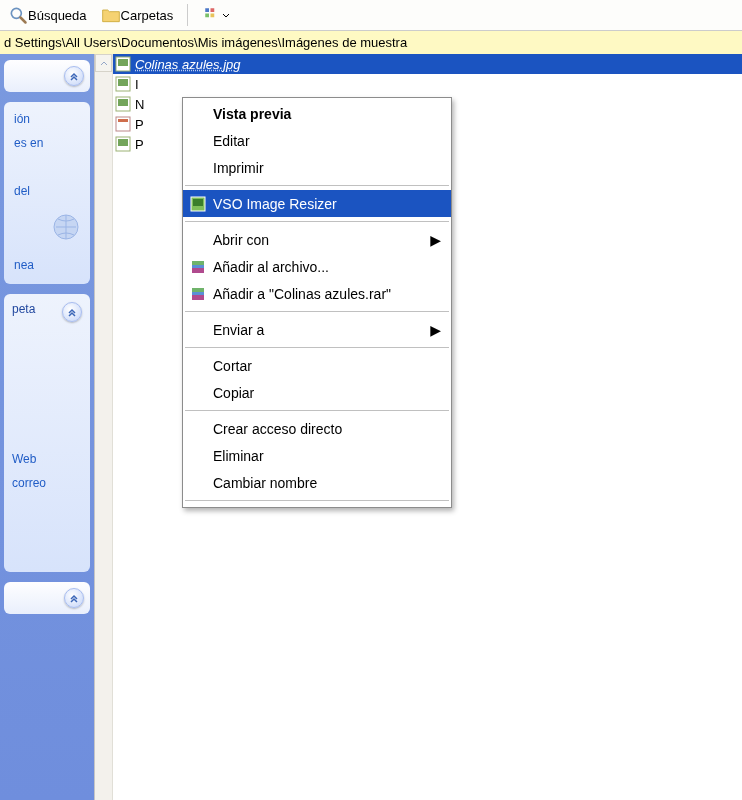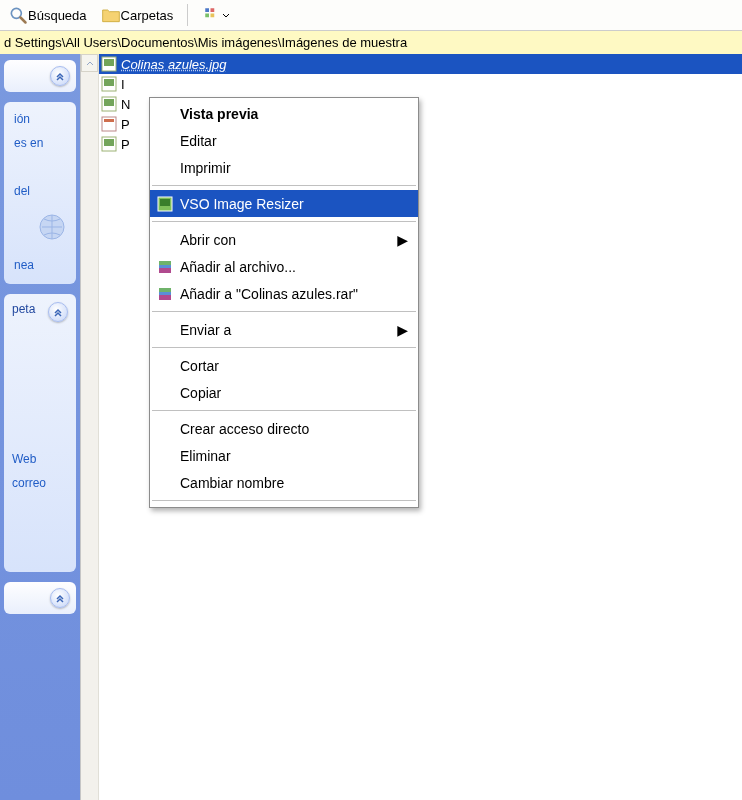--- a/index.html
+++ b/index.html
@@ -15,21 +15,21 @@
   .tb-btn { display:flex; align-items:center; padding:2px 4px; }
   .tb-icon { width:20px; height:20px; display:flex; align-items:center; justify-content:center; }
   .sep { width:1px; height:22px; background:#ccc; margin:0 4px; }
   .addressbar {
     height: 24px; border-top:1px solid #ccc;
     display:flex; align-items:center; padding: 2px 4px; color:#000;
     background:#fef9c3; font-size:13px; white-space:nowrap;
   }
   .main { display:flex; height: calc(800px - 54px); }
   .sidebar {
-    width: 80px; background: linear-gradient(#7a99df 0%, #6f8edd 100%);
+    width: 94px; background: linear-gradient(#7a99df 0%, #6f8edd 100%);
     padding: 6px 4px; display:flex; flex-direction:column; gap:10px;
     color:#1b3f91;
   }
   .panel-collapse {
     width:20px; height:20px; border-radius:50%;
     background: radial-gradient(circle at 40% 35%, #fff, #dbe5fb 60%, #c5d4f6);
     border:1px solid #a8bdf0; display:flex; align-items:center; justify-content:center;
     box-shadow: 0 1px 2px rgba(0,0,0,0.25);
   }
   .panel-collapse svg { width:10px; height:10px; }
@@ -59,21 +59,21 @@
     display:flex; align-items:center; gap:4px; height:20px; padding:0 2px;
     font-size:13px;
   }
   .file-row.selected {
     background:#1b54c1; color:#fff;
   }
   .file-row .underline { text-decoration: underline dotted rgba(255,255,255,.7); font-style: italic; }
   .file-icon { width:16px; height:16px; }
   
   .ctxmenu {
-    position:absolute; left:149px; top:97px; width:270px;
+    position:absolute; left:182px; top:97px; width:270px;
     background:#fff; border:1px solid #8c8c8c;
     box-shadow: 2px 3px 5px rgba(0,0,0,0.3);
     padding:2px 0;
   }
   .ctx-item {
     display:flex; align-items:center; gap:6px;
     height:27px; padding:0 8px 0 6px; font-size:14px; color:#000;
     position:relative;
   }
   .ctx-item.bold { font-weight:bold; }

